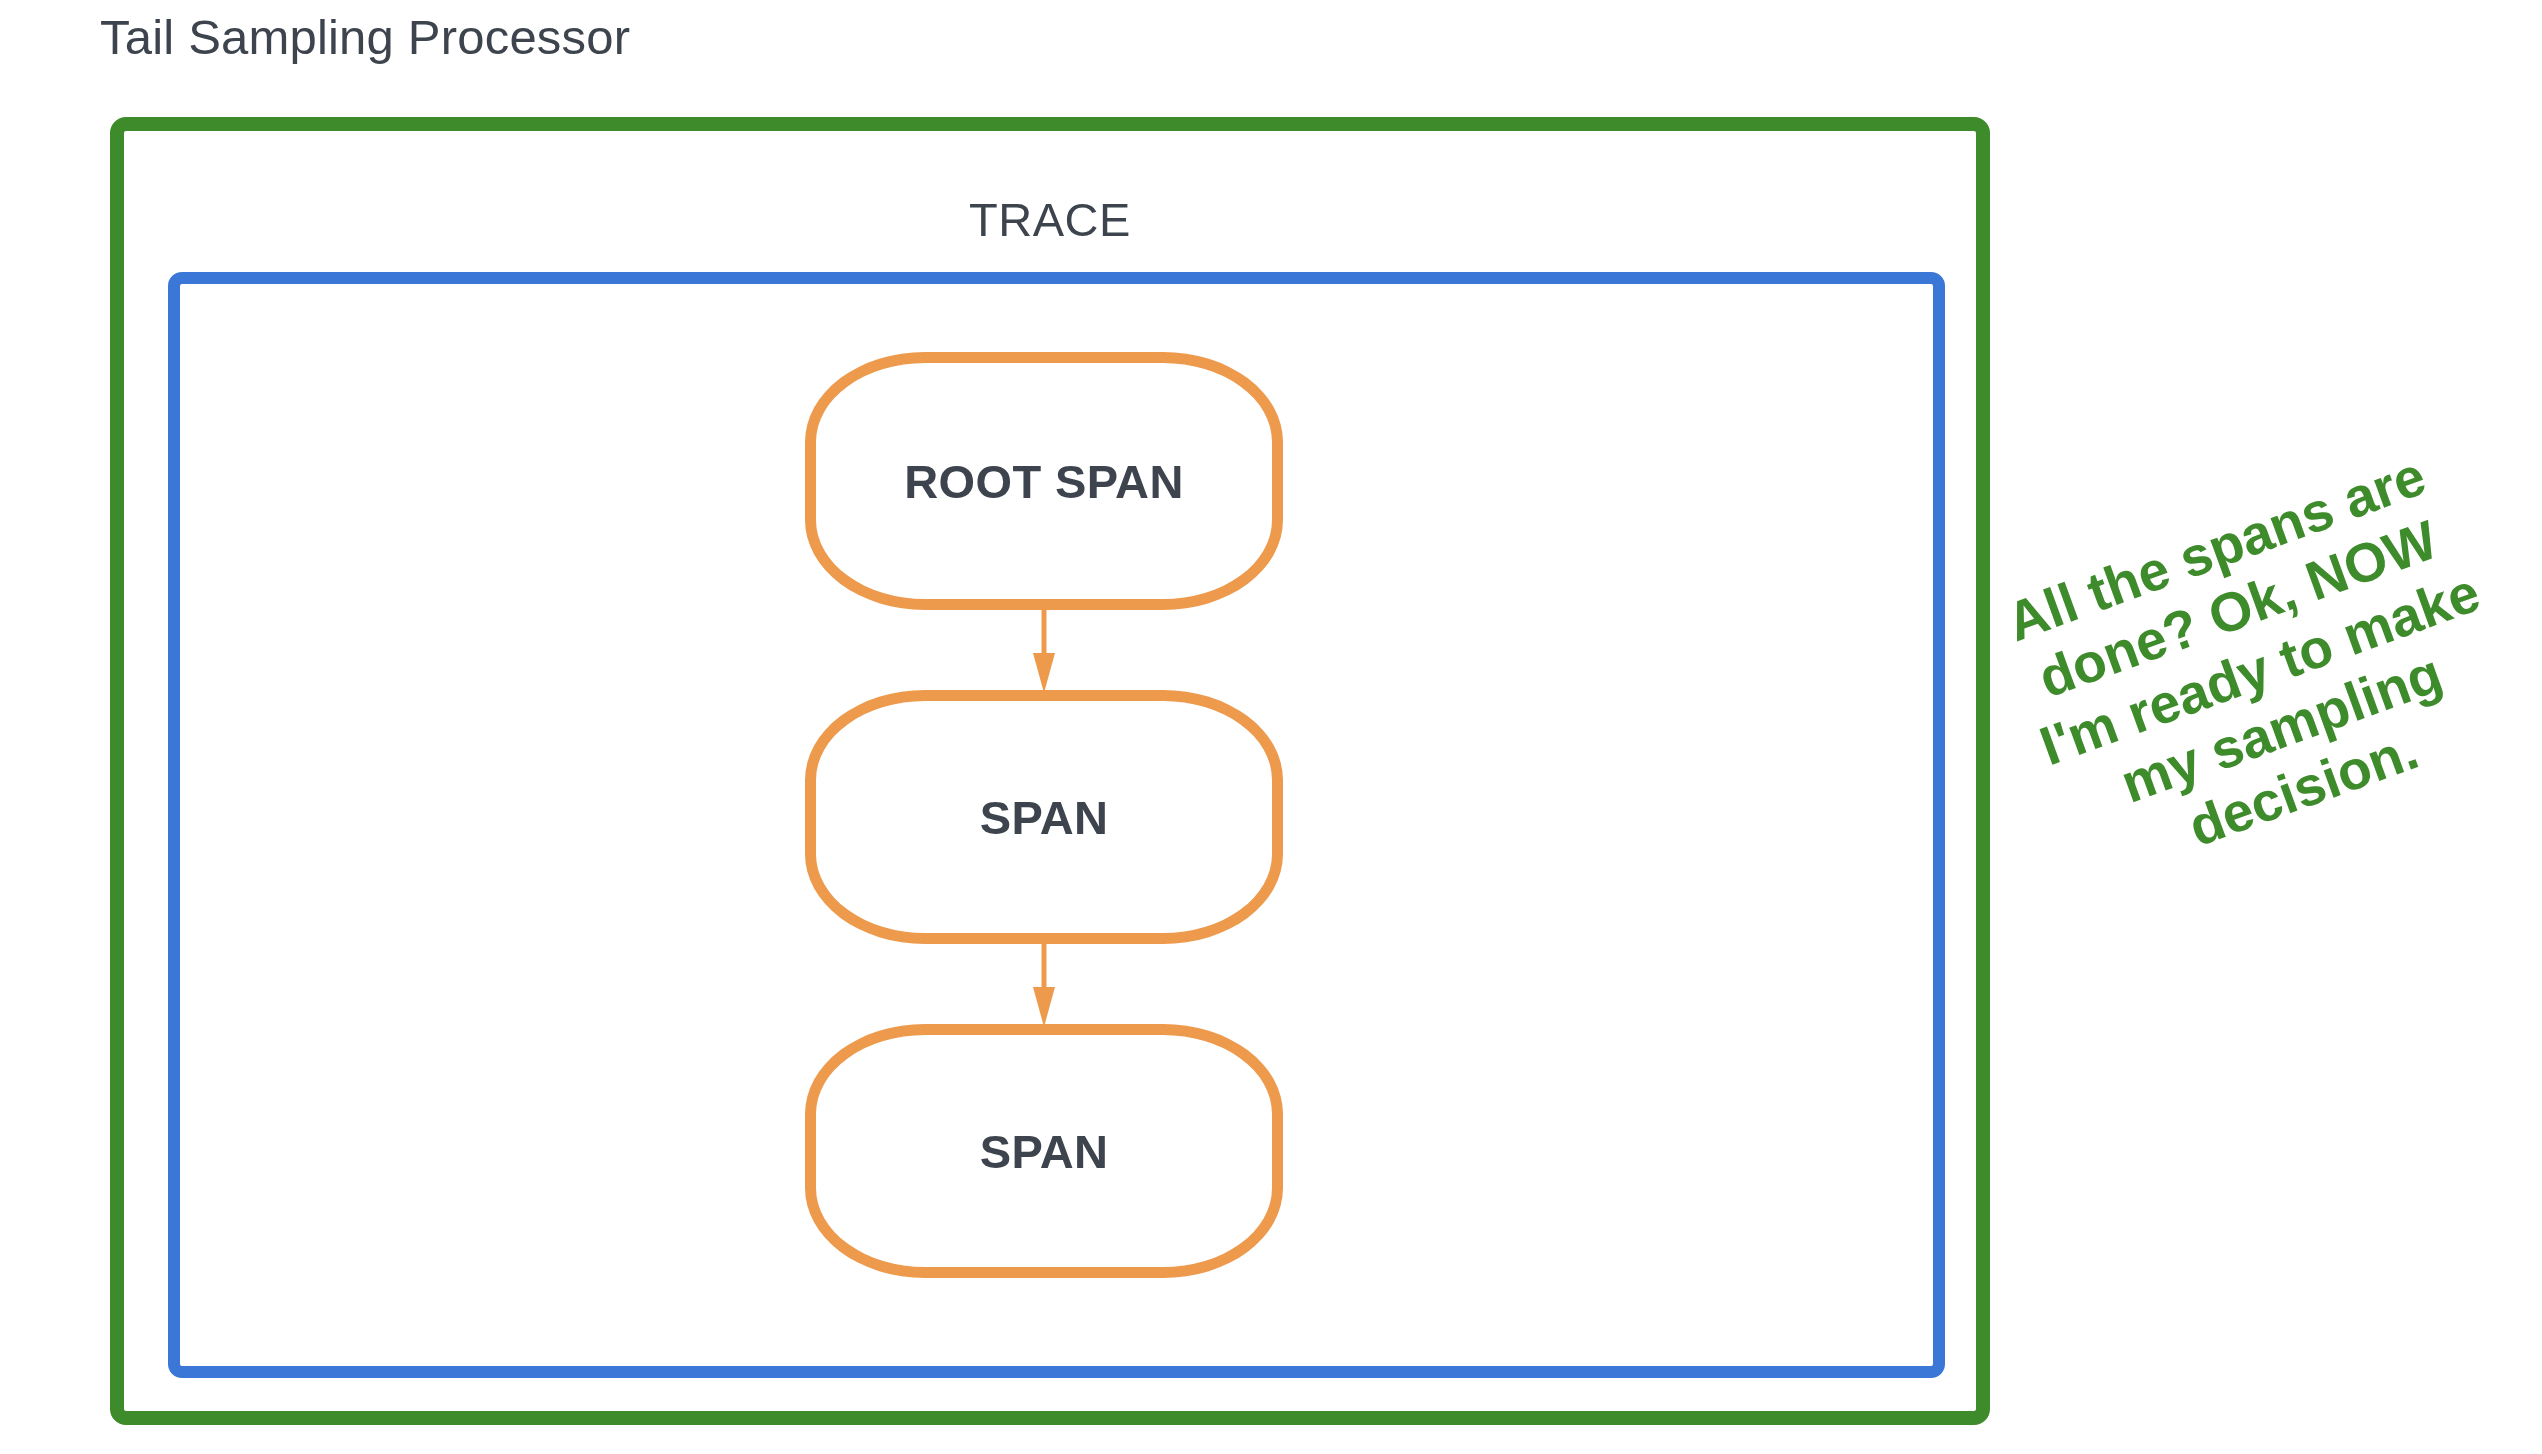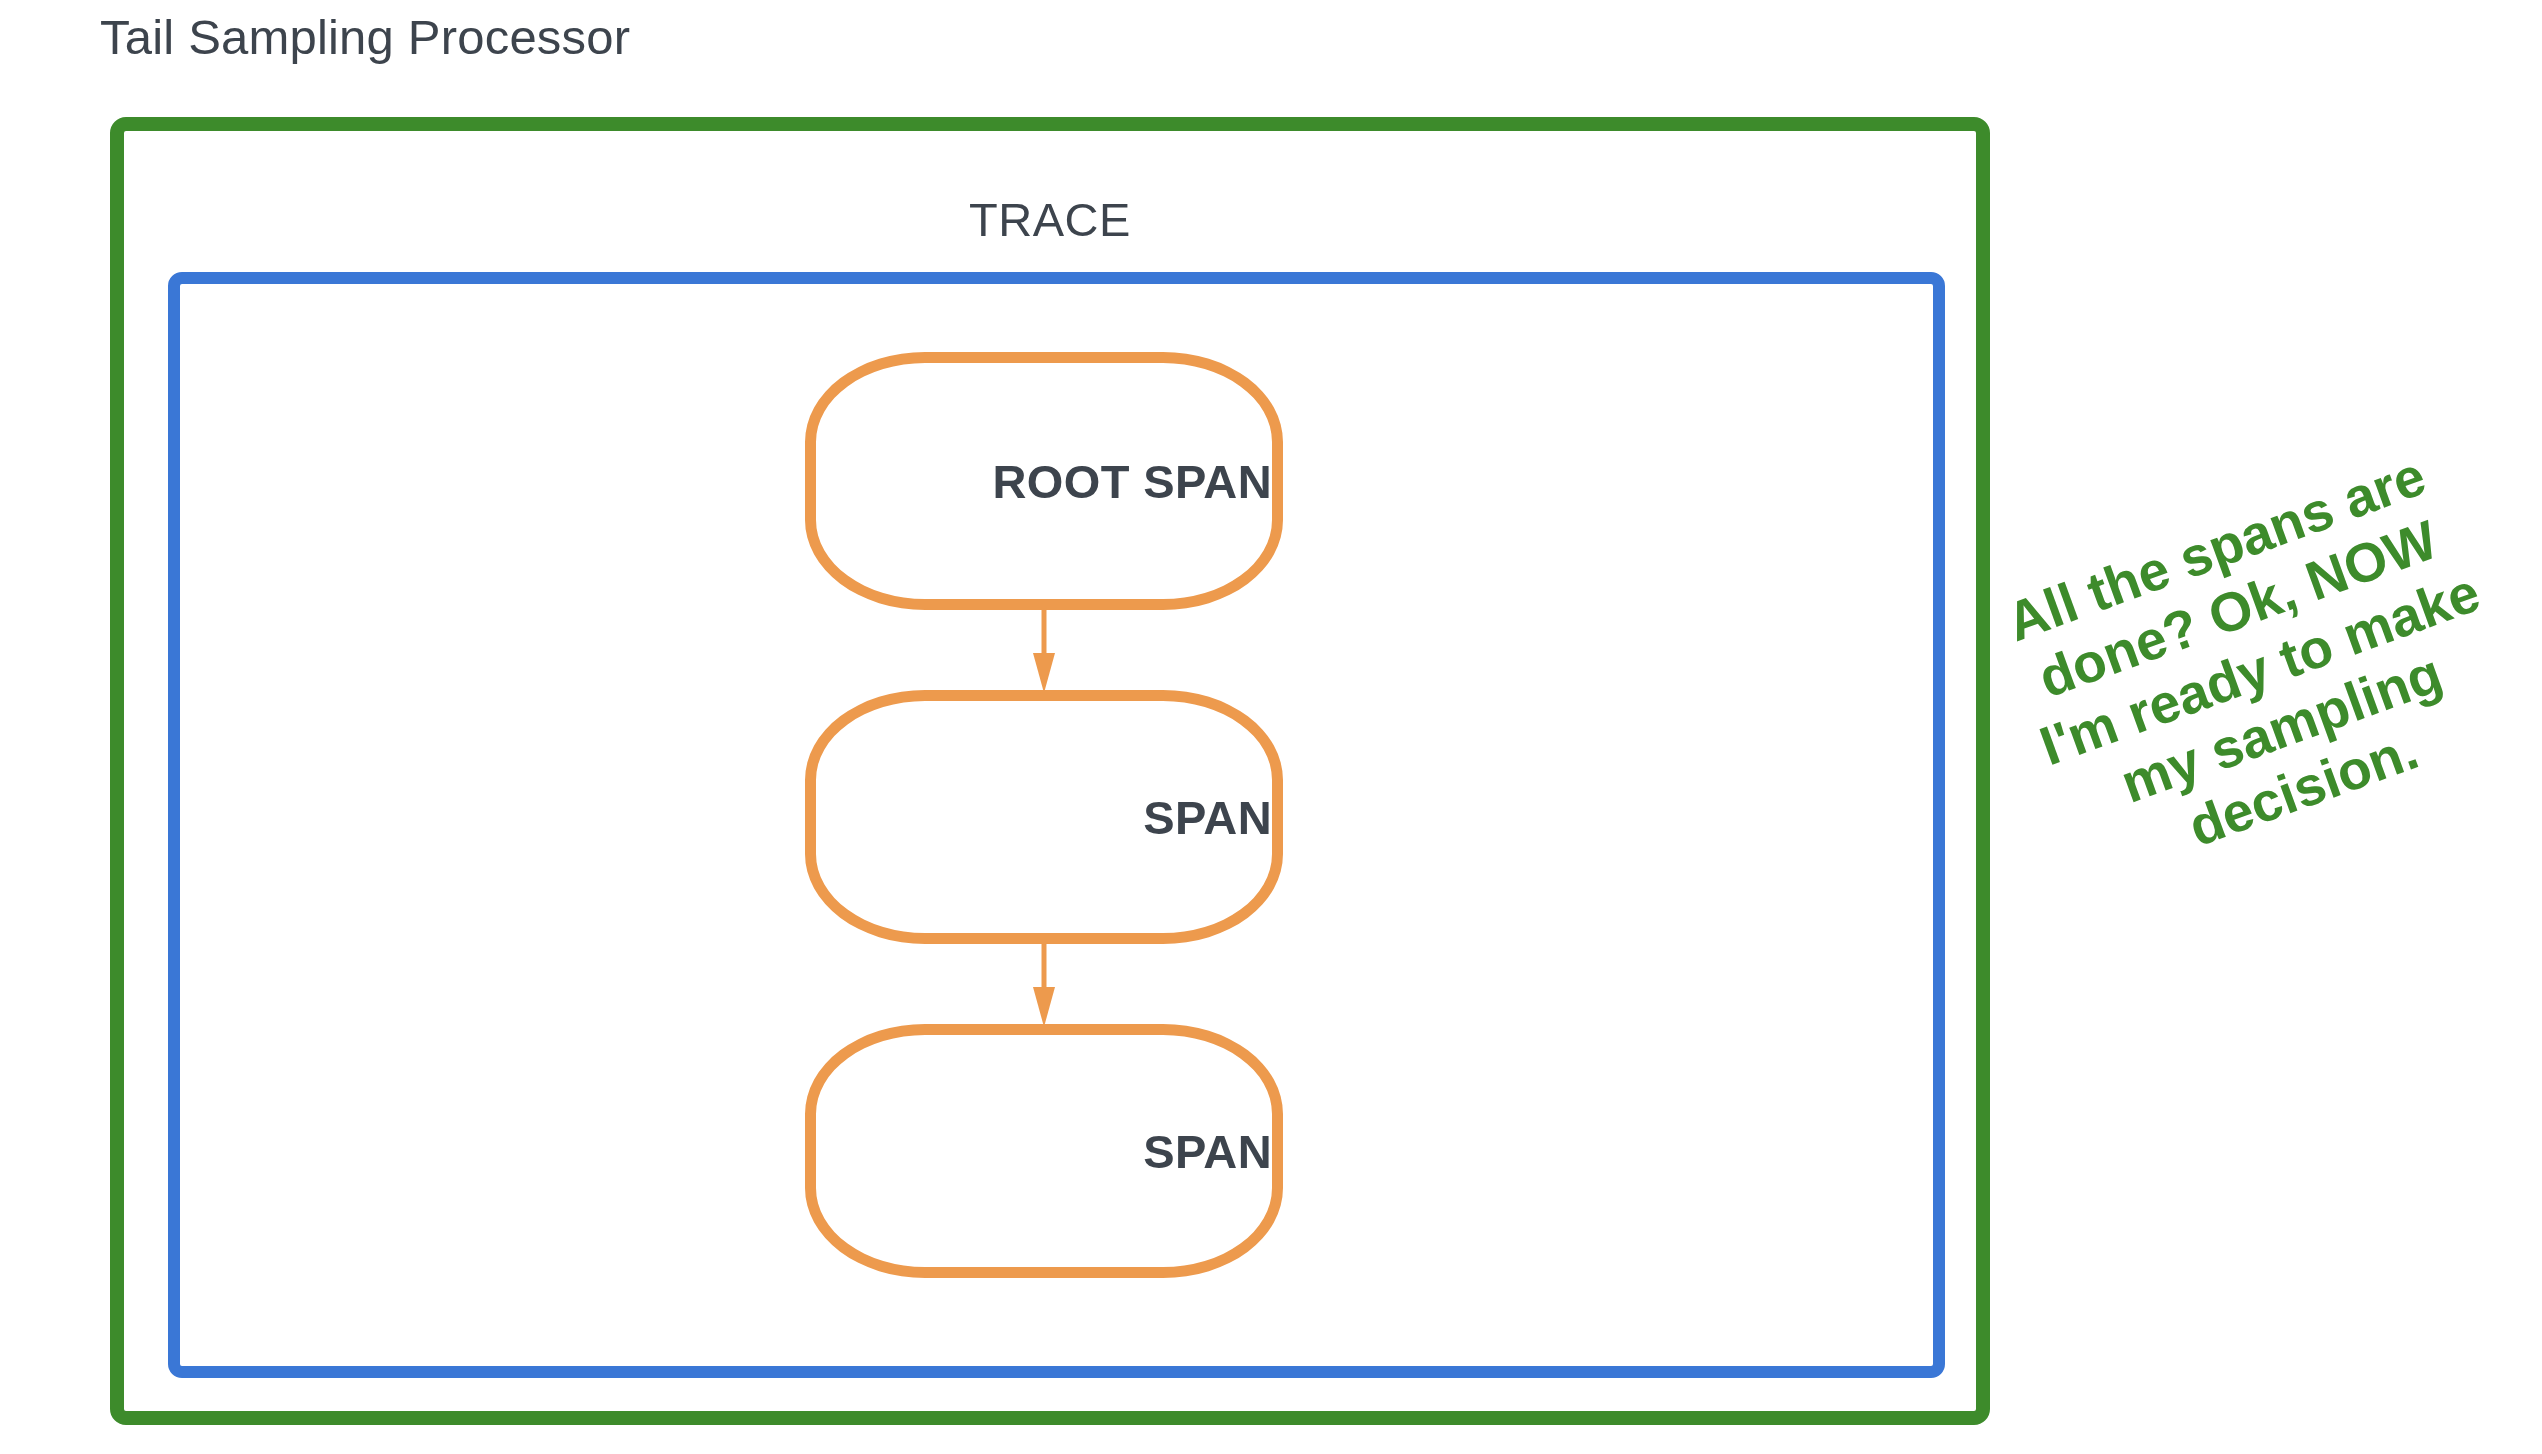--- a/index.html
+++ b/index.html
@@ -80,21 +80,21 @@
   .span-box {
     position: absolute;
     left: 805px;
     width: 478px;
     box-sizing: border-box;
     border: 11px solid #ed9a4d;
     border-radius: 120px / 90px;
     background: #ffffff;
     display: flex;
     align-items: center;
-    justify-content: flex-end;
+    justify-content: center;
   }
   .span-box .span-label {
     font-size: 47px;
     font-weight: 700;
     color: #3d444d;
     letter-spacing: 0.4px;
     white-space: nowrap;
   }
 
   #span-root { top: 352px;  height: 258px; }

